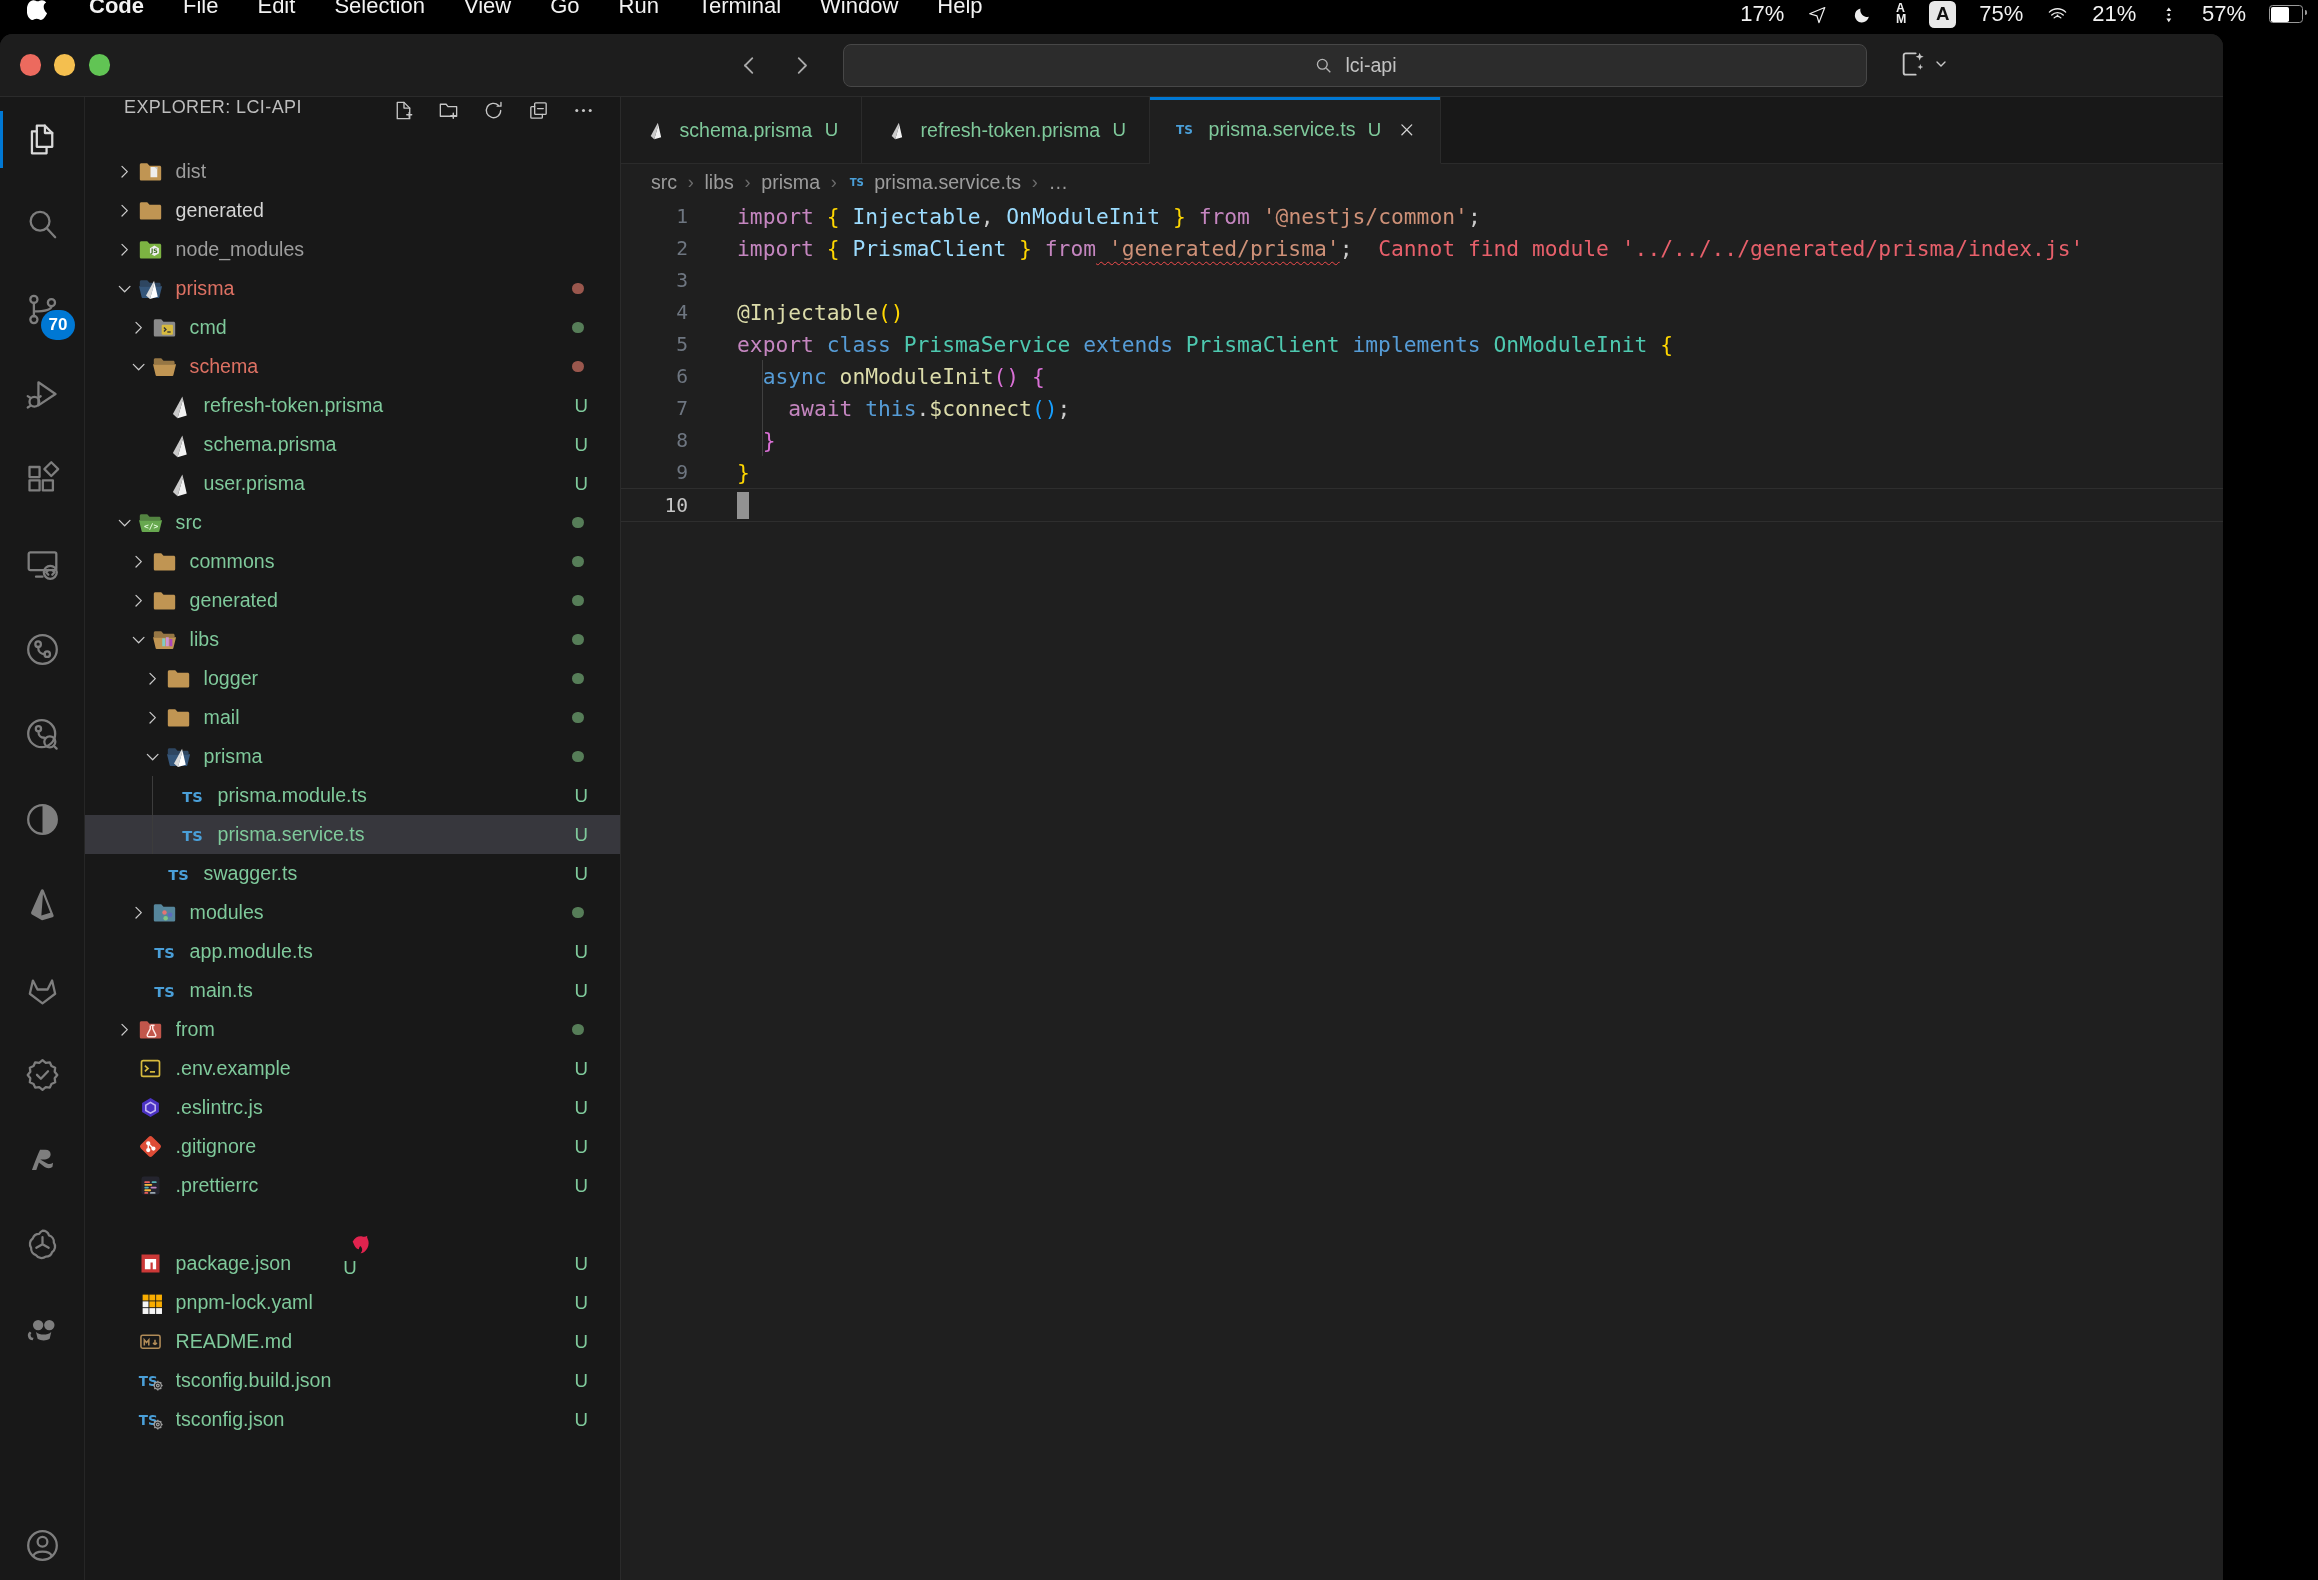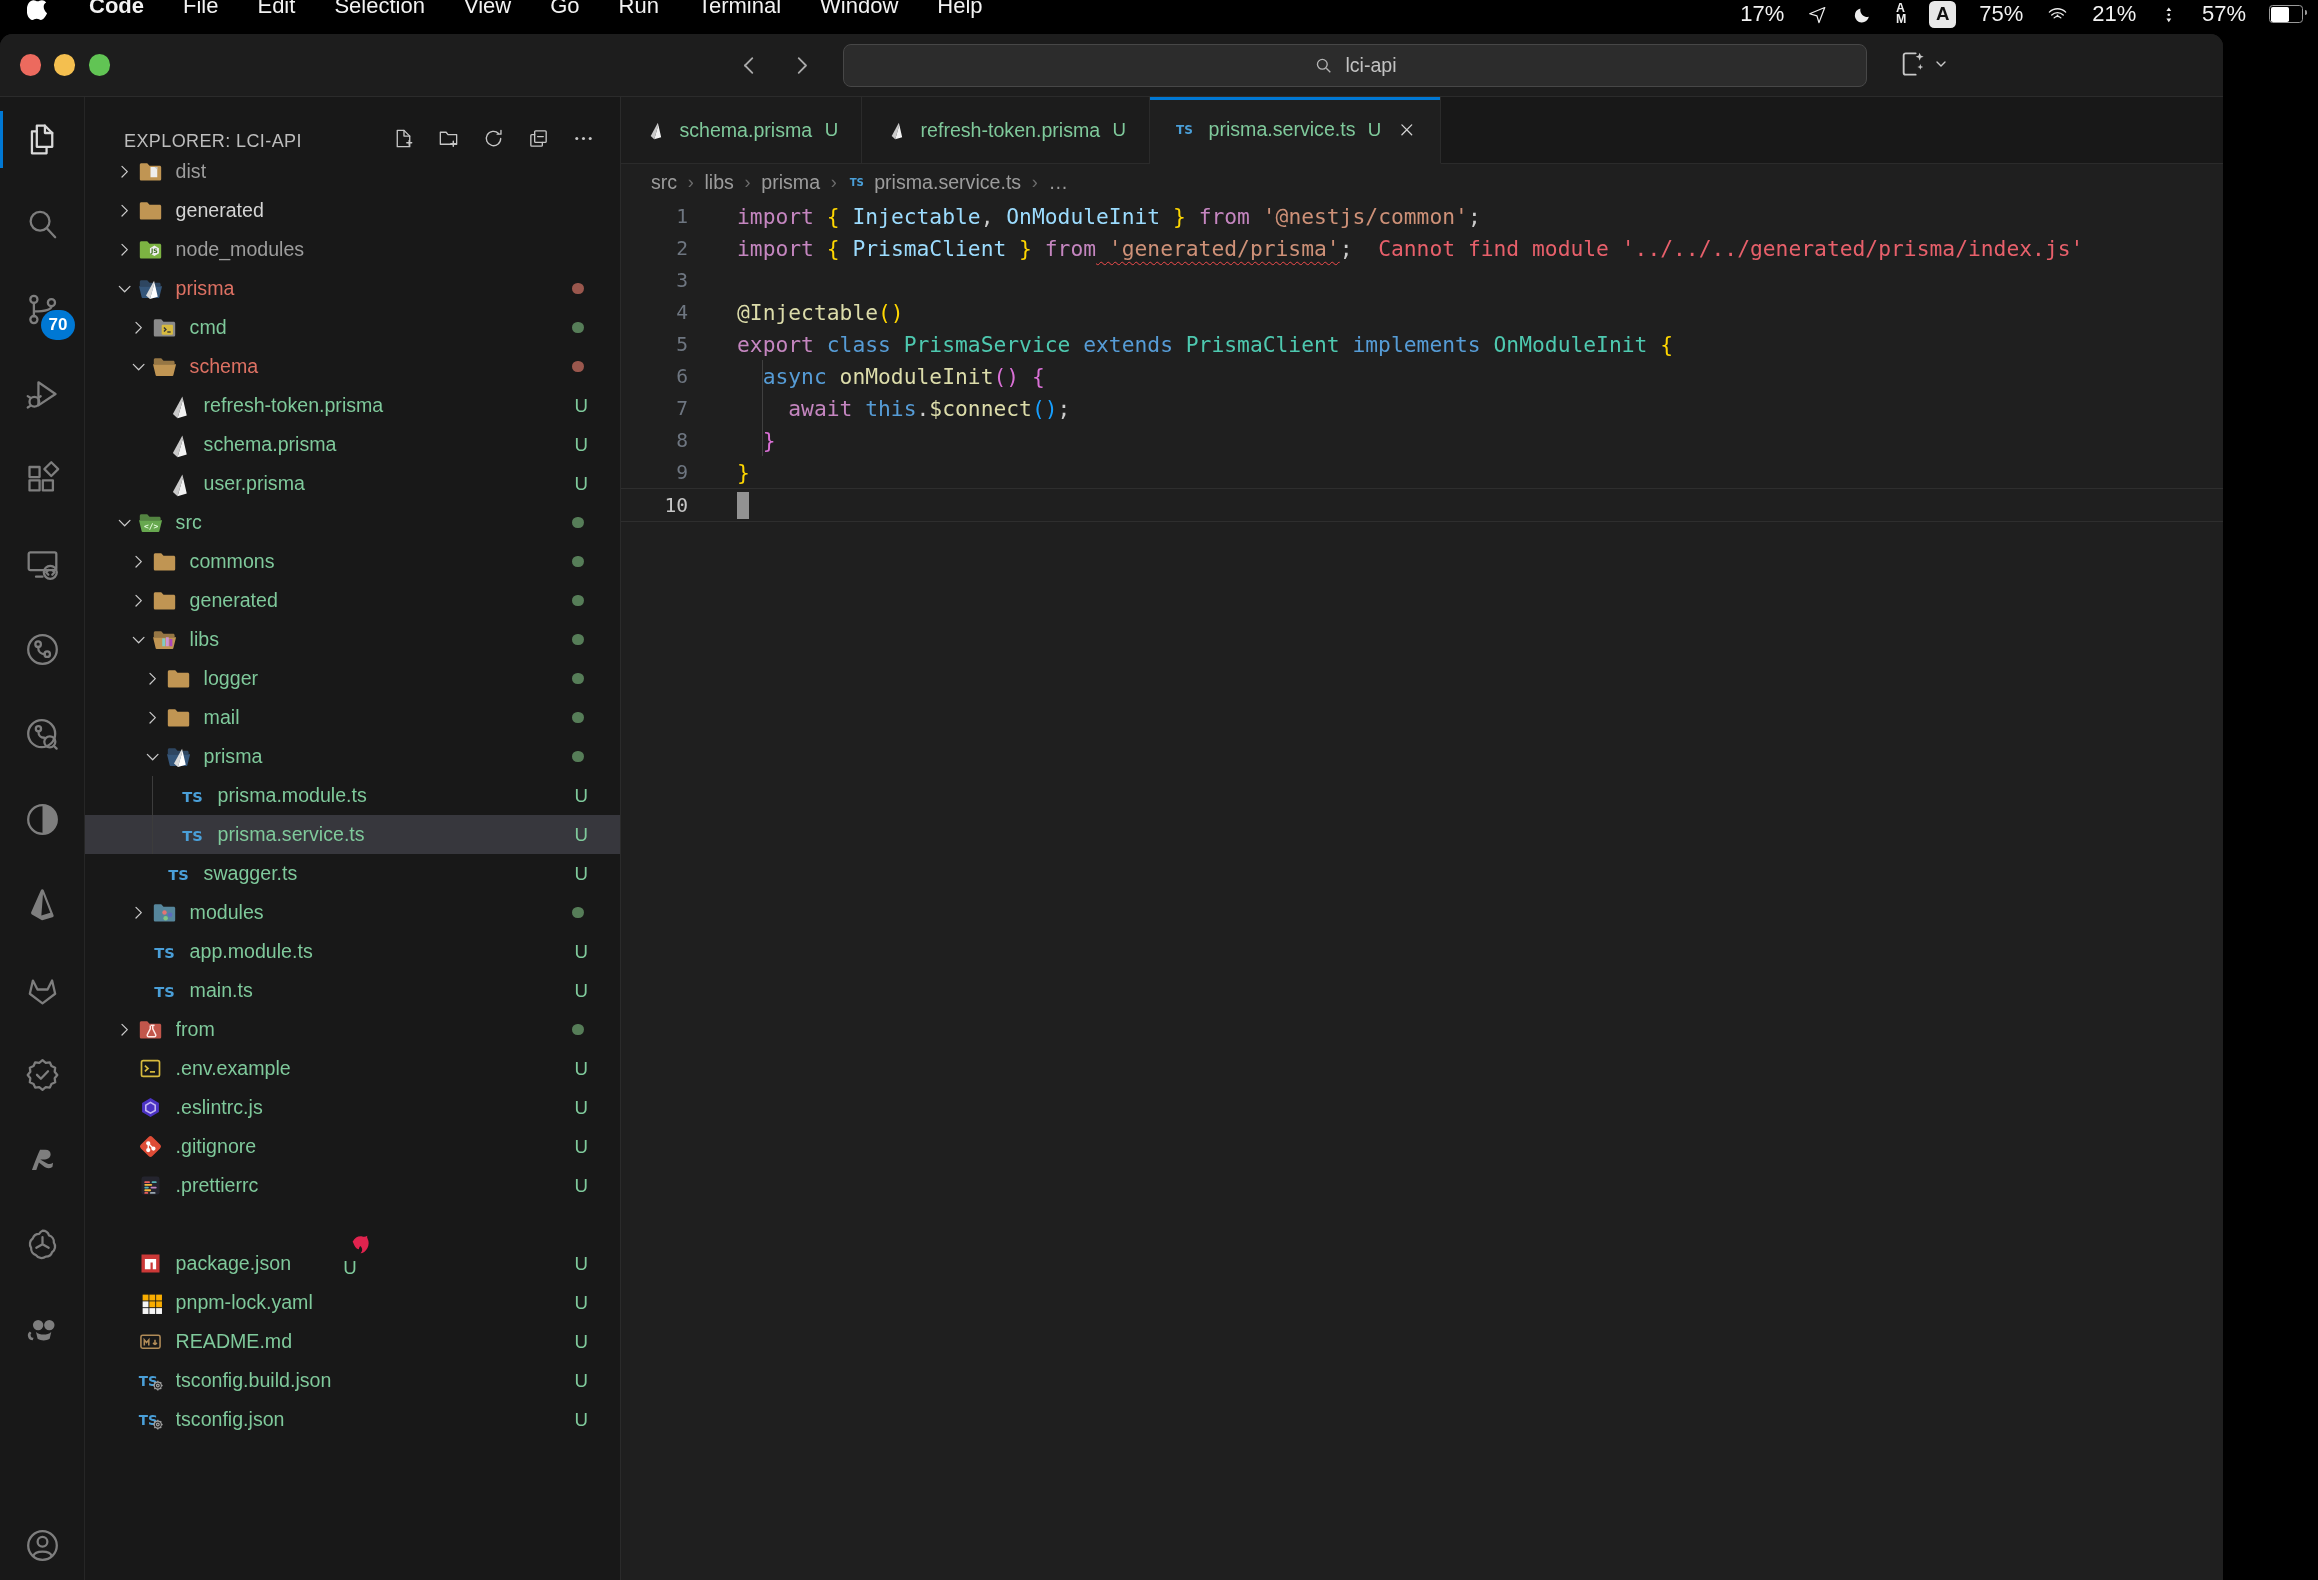--- a/index.html
+++ b/index.html
@@ -38,21 +38,21 @@
   .ab-item{width:84px;height:85px;display:flex;align-items:center;justify-content:center;
            position:relative;color:#7e7e7e;flex:none;}
   .ab-item.active{color:#d9d9d9;}
   .ab-item.active::before{content:"";position:absolute;left:0;top:14.2px;bottom:14.2px;width:2.7px;background:#0078d4;}
   .ab-badge{position:absolute;right:9px;bottom:12.4px;min-width:32px;height:30px;border-radius:15px;
             background:#0078d4;color:#fff;font-size:17px;font-weight:700;display:flex;align-items:center;
             justify-content:center;padding:0 1px;}
   .ab-spacer{flex:1;}
   
   .sidebar{width:535px;background:#181818;border-right:0.9px solid #2b2b2b;flex:none;display:flex;flex-direction:column;}
-  .sb-header{height:55px;display:flex;align-items:flex-end;padding:0 23px 0 39px;flex:none;}
+  .sb-header{height:55px;display:flex;align-items:flex-start;padding:0 23px 0 39px;flex:none;}
   .sb-title{flex:1;color:#bdbdbd;font-size:18px;letter-spacing:0.4px;}
   .sb-actions{display:flex;gap:18px;color:#c6c6c6;}
   .sb-actions .act{width:27px;height:27px;display:flex;align-items:center;justify-content:center;}
   .tree{flex:1;overflow:hidden;position:relative;}
   .row{height:39px;display:flex;align-items:center;font-size:19.6px;position:relative;color:#d4d4d4;}
   .row.selected{background:#37373d;}
   .row .chev{width:25px;height:25px;flex:none;display:flex;align-items:center;justify-content:center;color:#cacaca;}
   .row .ficon{width:27px;height:27px;flex:none;margin-right:11.6px;display:flex;align-items:center;justify-content:center;}
   .row .lbl{flex:1;white-space:nowrap;overflow:hidden;}
   .row .badge{margin-right:32px;font-size:18.7px;flex:none;}

